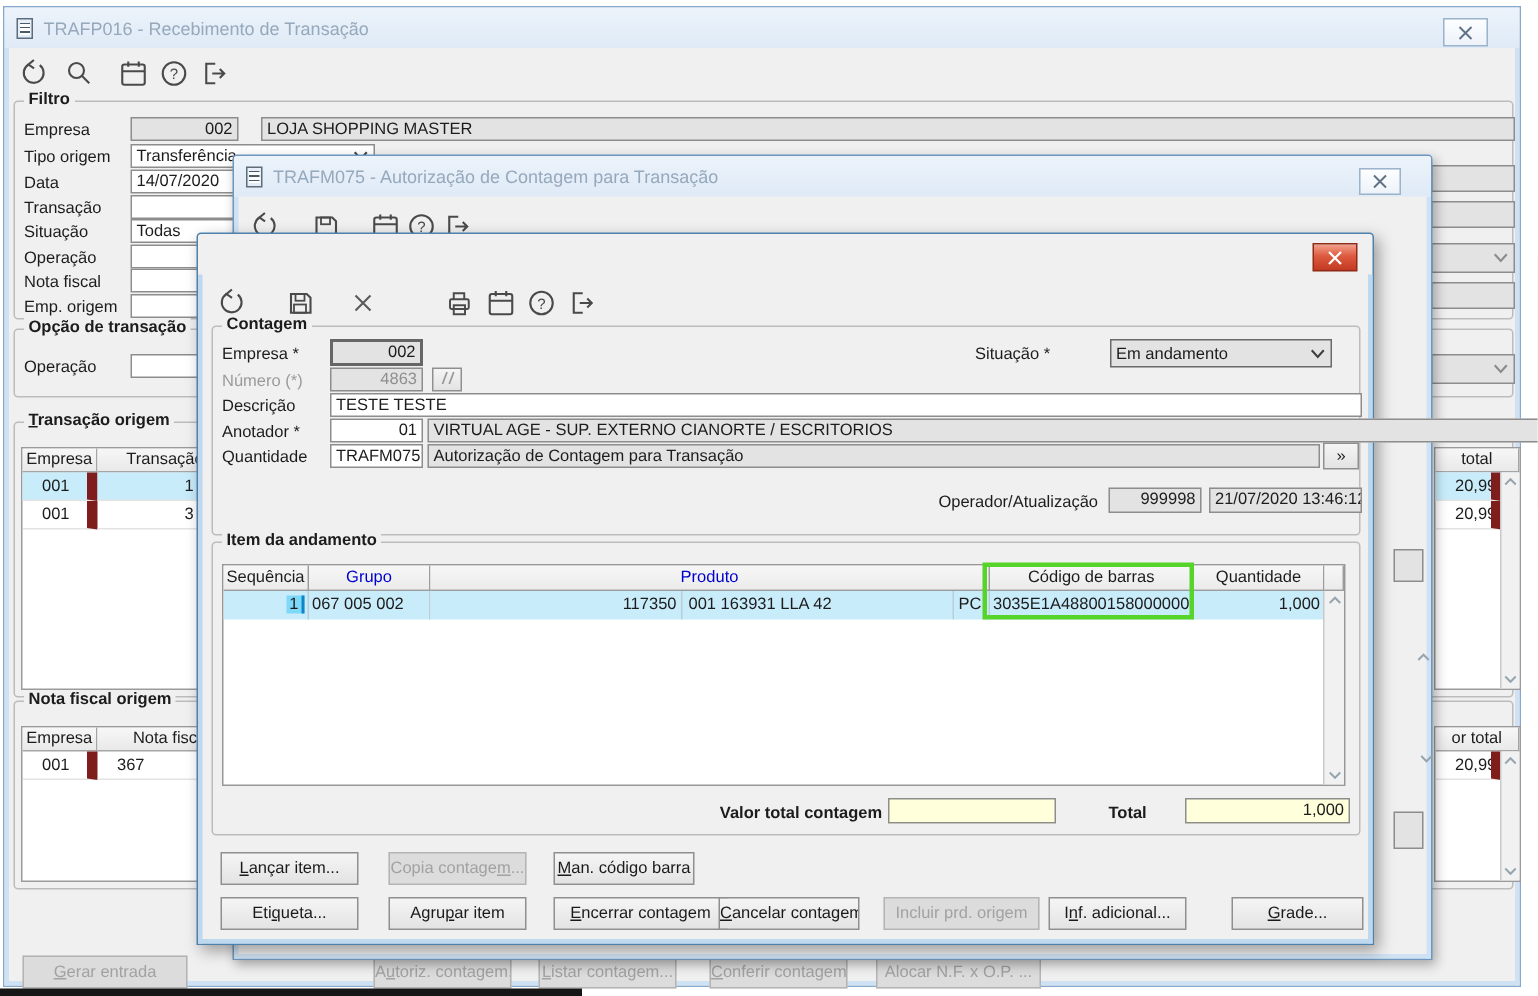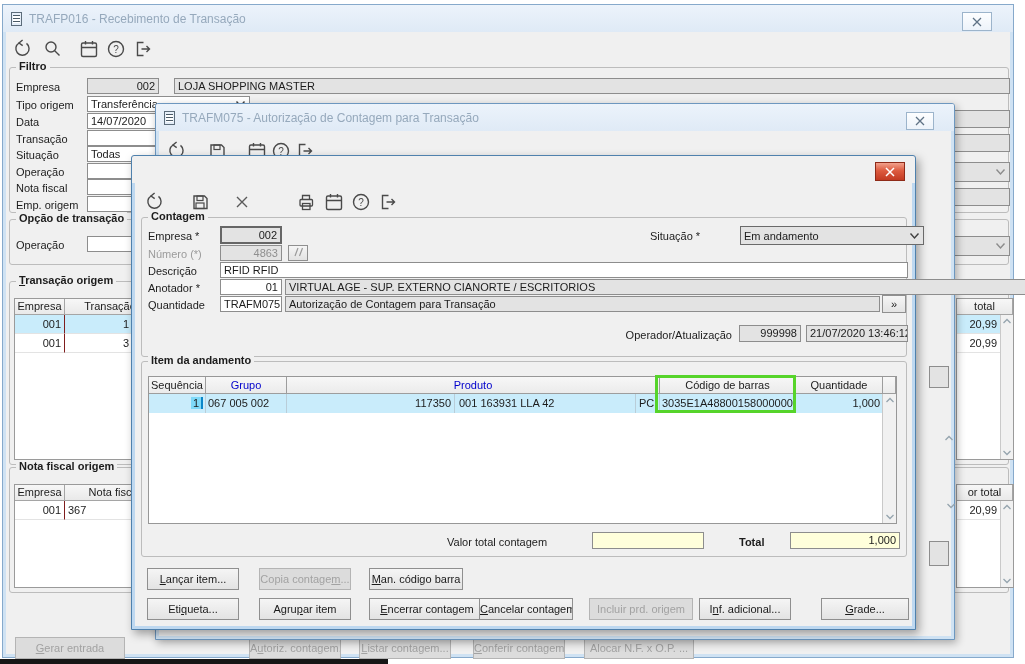--- a/index.html
+++ b/index.html
@@ -25,21 +25,21 @@
   .gray{background:#e3e3e3}
   .yellow{background:#ffffdb}
   .ra{text-align:right}
   .dd{display:flex;align-items:center;justify-content:space-between}
   .btn{position:absolute;height:22px;background:linear-gradient(#f5f5f5,#e3e3e3);border:1px solid #8f8f8f;color:#1a1a1a;text-align:center;line-height:20px;box-sizing:border-box;white-space:nowrap;overflow:hidden}
   .btn.dis{color:#a2a2a2;background:#dcdcdc;border-color:#b4b4b4}
   .sgrid{position:absolute;background:#fff;border:1px solid #9a9a9a;box-sizing:border-box;overflow:hidden}
   .shr{display:flex}
   .sh{box-sizing:border-box;height:16px;line-height:15px;text-align:center;background:linear-gradient(#f7f7f7,#e9e9e9);border-right:1px solid #a5a5a5;border-bottom:1px solid #a5a5a5;overflow:hidden;white-space:nowrap}
   .srow{display:flex;height:19px}
-  .sc{box-sizing:border-box;line-height:18px;padding:0 3px;border-right:1px solid #7f1d1d;border-bottom:1px solid #e3e3e3;overflow:hidden;white-space:nowrap}
+  .sc{box-sizing:border-box;line-height:18px;padding:0 13px;border-right:7px solid #7f1d1d;border-bottom:1px solid #e3e3e3;overflow:hidden;white-space:nowrap}
   .hl{background:#c9ecfb}
   .sb{position:absolute;background:#f1f1f1;border-left:1px solid #c9c9c9}
   .sbarr{position:absolute;left:0;right:0;display:flex;justify-content:center}
   .th{box-sizing:border-box;height:17px;line-height:16px;text-align:center;background:linear-gradient(#f7f7f7,#ebebeb);border-right:1px solid #9d9d9d;border-bottom:1px solid #9d9d9d;overflow:hidden;white-space:nowrap}
   .th.blue{color:#0000cc}
   .td{box-sizing:border-box;height:19px;line-height:18px;padding:0 2px;border-right:1px solid #b9cdd8;overflow:hidden;white-space:nowrap;background:#c9ecfb}
   .selnum{background:#7ed9f8;border-right:2px solid #0b86c8;padding:0 2px}
   u{text-decoration:underline}
 </style>
 </head>
@@ -329,30 +329,30 @@
     <span class="lbl" style="left:6px;top:11px">Empresa *</span>
     <div class="fld gray ra" style="left:78px;top:8px;width:62px;height:18px;border:2px solid #666">002</div>
     <span class="lbl dim" style="left:6px;top:29px">Número (*)</span>
     <div class="fld gray ra" style="left:78px;top:27px;width:62px;color:#8f8f8f">4863</div>
     <div class="btn" style="left:146px;top:27px;width:20px;height:16px;line-height:13px">
       <svg width="14" height="12">
           <path d="M4 10 L7 2 M8.5 10 L11.5 2" stroke="#9a9a9a" stroke-width="1.2" fill="none"></path>
         </svg>
     </div>
     <span class="lbl" style="left:6px;top:46px">Descrição</span>
-    <div class="fld" style="left:78px;top:44px;width:688px">RFID RFID</div>
+    <div class="fld" style="left:78px;top:44px;width:688px">TESTE TESTE</div>
     <span class="lbl" style="left:6px;top:63px">Anotador *</span>
     <div class="fld ra" style="left:78px;top:61px;width:62px">01</div>
     <div class="fld gray" style="left:143px;top:61px;width:751px">VIRTUAL AGE - SUP. EXTERNO CIANORTE / ESCRITORIOS</div>
     <span class="lbl" style="left:6px;top:80px">Quantidade</span>
     <div class="fld" style="left:78px;top:78px;width:62px">TRAFM075</div>
     <div class="fld gray" style="left:143px;top:78px;width:595px">Autorização de Contagem para Transação</div>
     <div class="btn" style="left:740px;top:77px;width:24px;height:18px;line-height:16px">»</div>
     <span class="lbl" style="left:508px;top:11px">Situação *</span>
-    <div class="fld gray dd" style="left:598px;top:8px;width:184px;height:19px;border-color:#6a6a6a">
+    <div class="fld gray dd" style="left:598px;top:8px;width:148px;height:19px;border-color:#6a6a6a">
       <span>Em andamento</span>
       <svg width="11" height="8">
           <path d="M1.5 1.5 L5.5 6 L9.5 1.5" stroke="#3f3f3f" stroke-width="1.4" fill="none"></path>
         </svg>
     </div>
     <span class="lbl ra" style="left:440px;top:110px;width:150px;text-align:right">Operador/Atualização</span>
     <div class="fld gray ra" style="left:597px;top:107px;width:62px;height:17px">999998</div>
     <div class="fld gray" style="left:664px;top:107px;width:102px;height:17px">21/07/2020 13:46:12</div>
   </div>
 
@@ -385,21 +385,21 @@
               <path d="M1.5 6 L5 2.5 L8.5 6" stroke="#95a4ae" stroke-width="1.3" fill="none"></path>
             </svg>
           </div>
         <div class="sbarr" style="bottom:2px">
             <svg width="10" height="8">
               <path d="M1.5 2 L5 5.5 L8.5 2" stroke="#95a4ae" stroke-width="1.3" fill="none"></path>
             </svg>
           </div>
       </div>
     </div>
-    <span class="lbl" style="left:305px;top:173px;width:140px;text-align:left;font-weight:normal">Valor total contagem</span>
+    <span class="lbl" style="left:322px;top:173px;width:140px;text-align:center;font-weight:bold">Valor total contagem</span>
     <div class="fld yellow" style="left:450px;top:170px;width:112px;height:17px"></div>
     <span class="lbl" style="left:597px;top:173px;font-weight:bold">Total</span>
     <div class="fld yellow ra" style="left:648px;top:170px;width:110px;height:17px">1,000</div>
   </div>
 
   <div class="btn" style="left:15px;top:412px;width:92px"><u>L</u>ançar item...</div>
   <div class="btn dis" style="left:127px;top:412px;width:92px">Copia contage<u>m</u>...</div>
   <div class="btn" style="left:237px;top:412px;width:94px"><u>M</u>an. código barra</div>
 
   <div class="btn" style="left:15px;top:442px;width:92px">Eti<u>q</u>ueta...</div>

